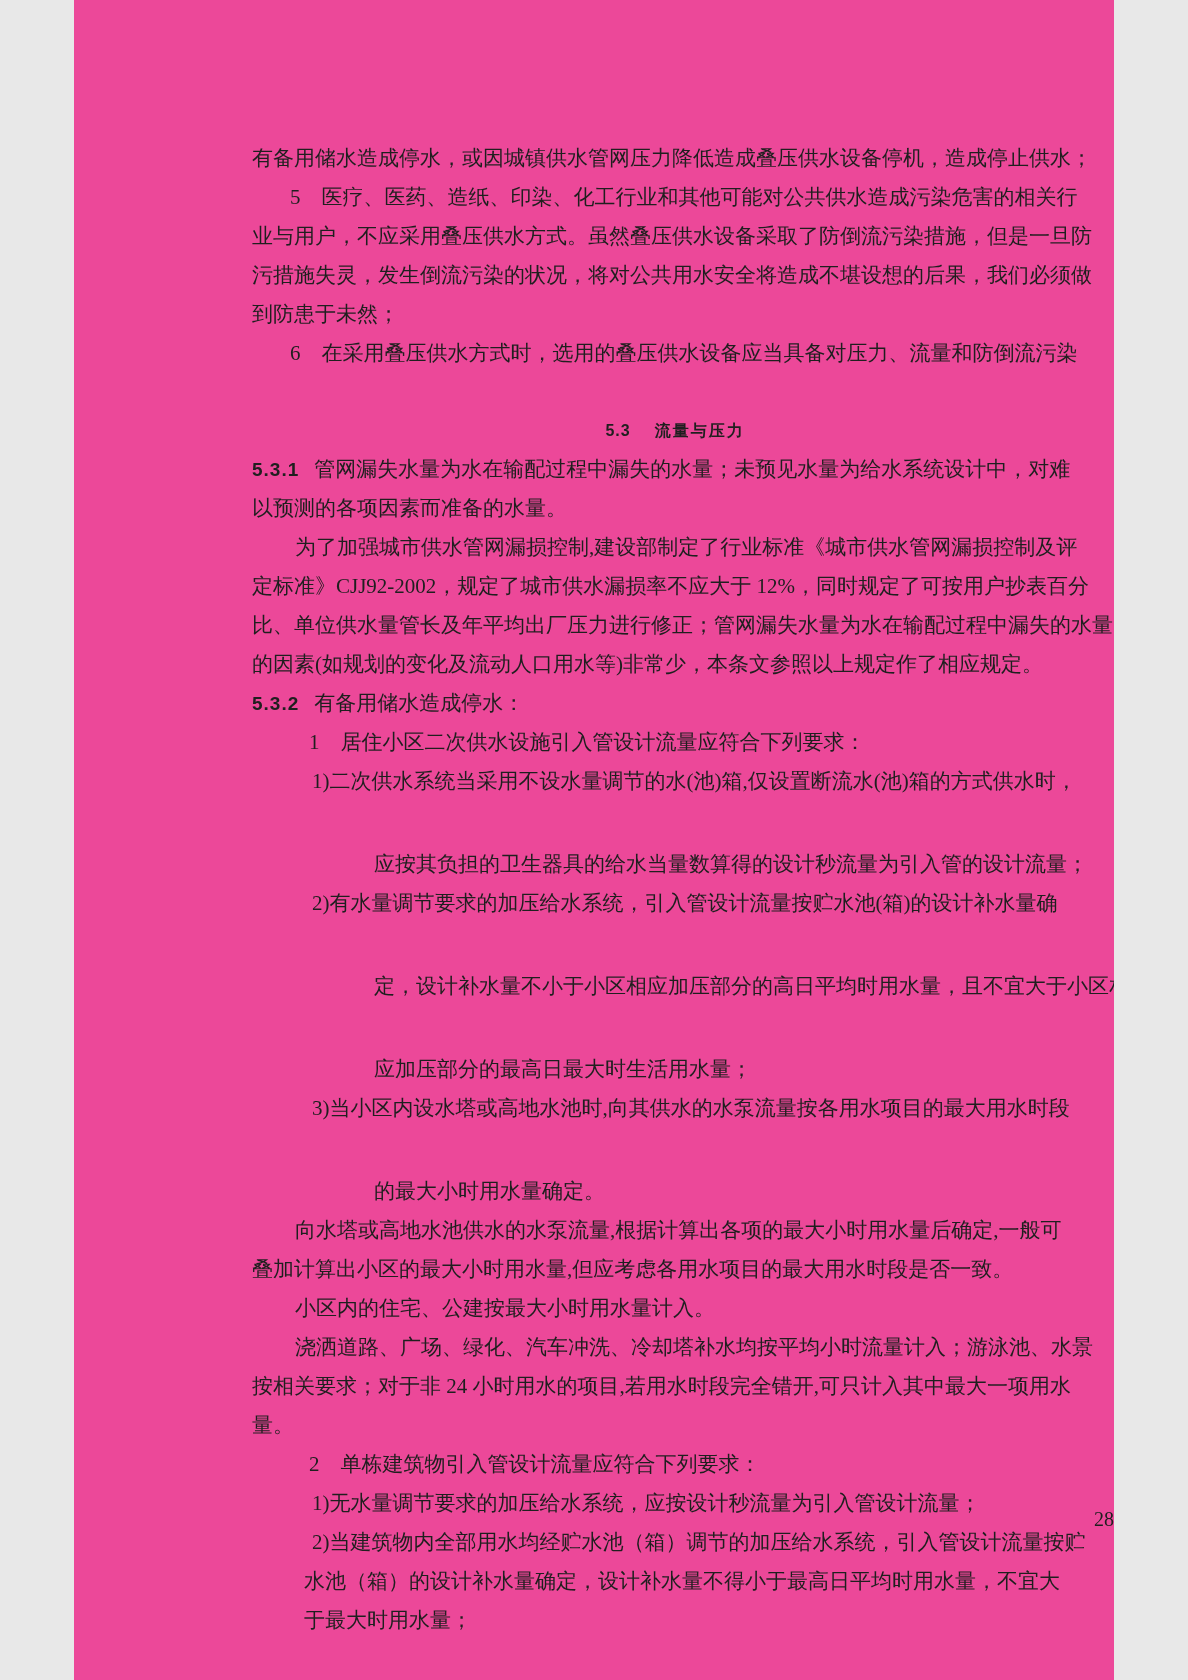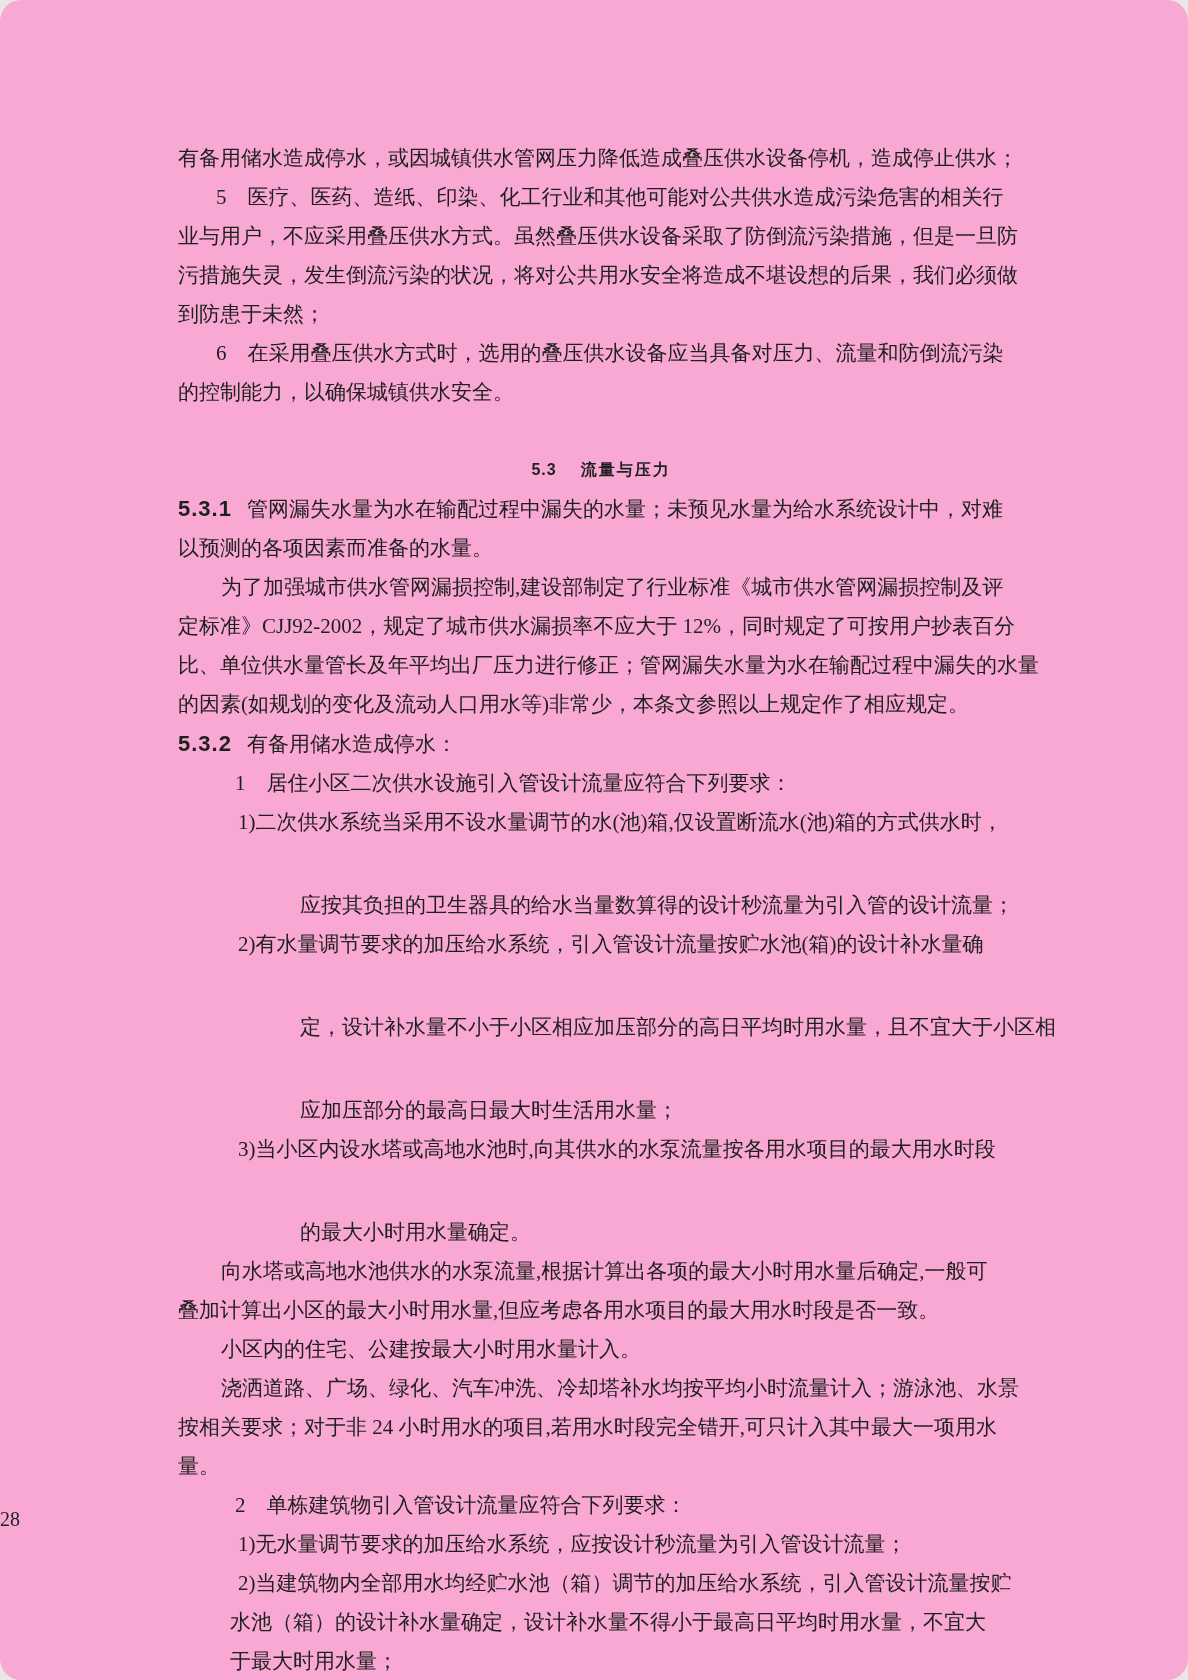--- a/index.html
+++ b/index.html
@@ -2,28 +2,27 @@
 <html><head>
 <meta charset="utf-8">
 <style>
   html, body {
     margin: 0;
     padding: 0;
     background: #e8e8e8;
   }
   .page {
     position: relative;
-    width: 1188px;
+    width: 1040px;
     height: 1680px;
-    background: #f9a8d4;
+    background: #ec4899;
     margin: 0 auto;
     overflow: hidden;
     font-family: "Liberation Serif", "DejaVu Serif", serif;
     color: #1f1f1f;
-    border-radius: 21px;
   }
   .text-block {
     position: absolute;
     left: 178px;
     top: 139px;
     width: 846px;
     font-size: 21px;
     line-height: 39px;
     text-align: left;
   }
@@ -37,54 +36,53 @@
   .l-para       { margin-left: 43px; }
   .l-item       { margin-left: 57px; }  
   .l-sub        { margin-left: 60px; }  
   .l-cont1      { margin-left: 122px; margin-top: 44px; } 
   .l-cont2      { margin-left: 52px; }  
   .clause-num {
     font-weight: bold;
     letter-spacing: 1px;
     margin-right: 15px;
     font-family: "Liberation Sans", "DejaVu Sans", sans-serif;
-    font-size: 22px;
+    font-size: 19px;
   }
   .heading {
     margin-top: 38px;
     text-align: center;
     font-weight: bold;
     font-size: 16px;
     font-family: "Liberation Sans", "DejaVu Sans", sans-serif;
     white-space: nowrap;
   }
   .h-num { margin-right: 24px; letter-spacing: 1px; }
   .h-title { letter-spacing: 2px; }
   .page-number {
     position: absolute;
     left: 0;
     right: 0;
     top: 1508px;
-    text-align: left;
+    text-align: right;
     font-size: 20px;
     color: #1f1f1f;
   }
 </style>
 </head>
 <body>
 
 <div class="page">
   <main class="text-block" id="content-root">
       <div class="line l-flush">有备用储水造成停水，或因城镇供水管网压力降低造成叠压供水设备停机，造成停止供水；</div>
       <div class="line l-clause">5　医疗、医药、造纸、印染、化工行业和其他可能对公共供水造成污染危害的相关行</div>
       <div class="line l-flush">业与用户，不应采用叠压供水方式。虽然叠压供水设备采取了防倒流污染措施，但是一旦防</div>
       <div class="line l-flush">污措施失灵，发生倒流污染的状况，将对公共用水安全将造成不堪设想的后果，我们必须做</div>
       <div class="line l-flush">到防患于未然；</div>
       <div class="line l-clause">6　在采用叠压供水方式时，选用的叠压供水设备应当具备对压力、流量和防倒流污染</div>
-      <div class="line l-flush">的控制能力，以确保城镇供水安全。</div>
       <div class="line heading"><span class="h-num">5.3</span><span class="h-title">流量与压力</span></div>
       <div class="line l-clausehead"><span class="clause-num">5.3.1</span><span>管网漏失水量为水在输配过程中漏失的水量；未预见水量为给水系统设计中，对难</span></div>
       <div class="line l-flush">以预测的各项因素而准备的水量。</div>
       <div class="line l-para">为了加强城市供水管网漏损控制,建设部制定了行业标准《城市供水管网漏损控制及评</div>
       <div class="line l-flush">定标准》CJJ92-2002，规定了城市供水漏损率不应大于 12%，同时规定了可按用户抄表百分</div>
       <div class="line l-flush">比、单位供水量管长及年平均出厂压力进行修正；管网漏失水量为水在输配过程中漏失的水量</div>
       <div class="line l-flush">的因素(如规划的变化及流动人口用水等)非常少，本条文参照以上规定作了相应规定。</div>
       <div class="line l-clausehead"><span class="clause-num">5.3.2</span><span>有备用储水造成停水：</span></div>
       <div class="line l-item">1　居住小区二次供水设施引入管设计流量应符合下列要求：</div>
       <div class="line l-sub">1)二次供水系统当采用不设水量调节的水(池)箱,仅设置断流水(池)箱的方式供水时，</div>

